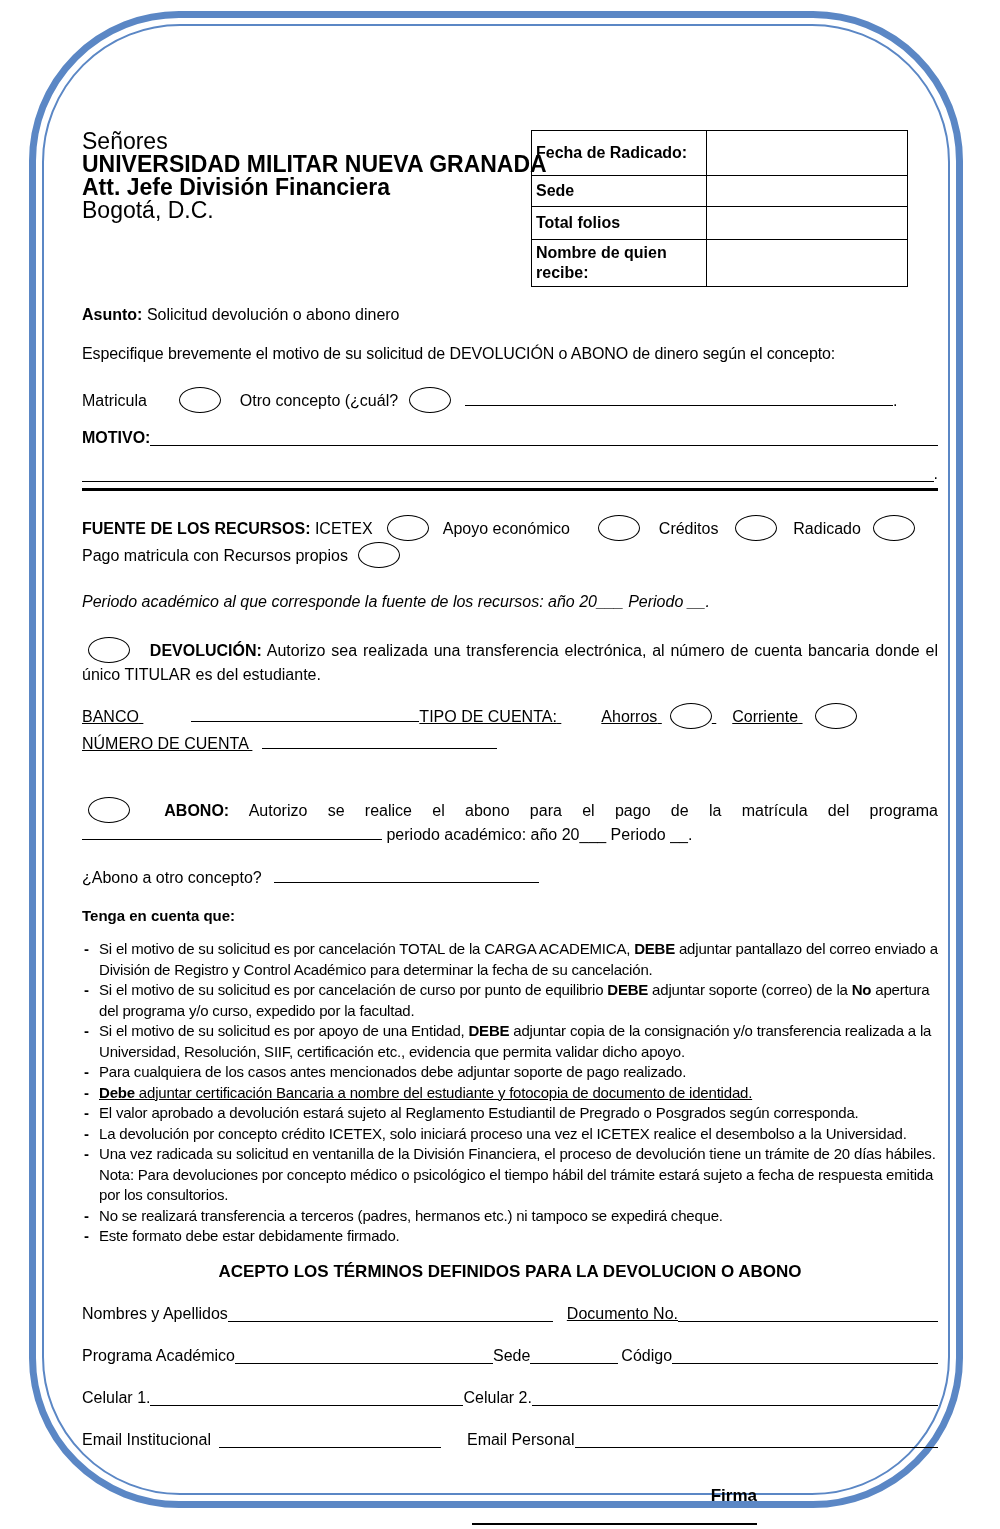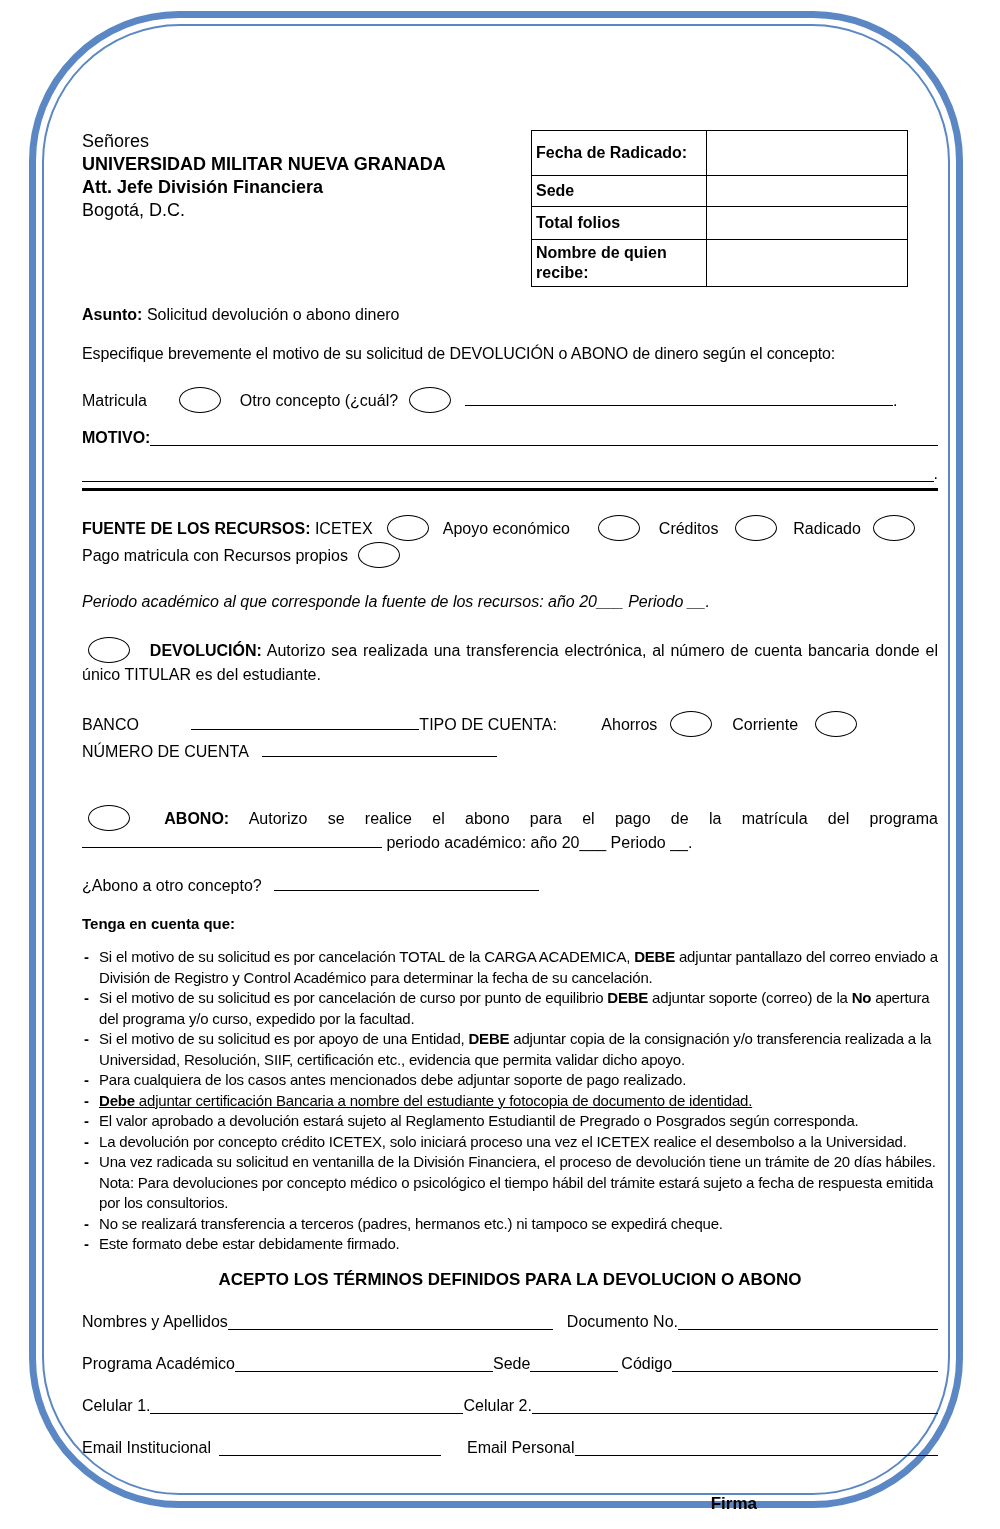--- a/index.html
+++ b/index.html
@@ -38,36 +38,36 @@
   .nw{white-space:nowrap;}
 
   .concept-row{margin-top:22px;}
   .motivo-row{margin-top:14px;}
   .blank-row{margin-top:14px;}
   .divider{margin-top:3px;height:3px;background:#000;}
 
   .fuente{margin-top:24px;line-height:26px;}
   .periodo{margin-top:22px;font-style:italic;}
   .para{margin-top:24px;text-align:justify;line-height:24px;}
-  .banco-row{margin-top:24px;line-height:27px;}
+  .banco-row{margin-top:16px;line-height:27px;text-decoration:underline;}
   .abono-para{margin-top:40px;}
   .abono-otro{margin-top:20px;}
 
   .notes-title{margin-top:16px;font-size:15px;font-weight:bold;}
   ul.notes{margin:12px 0 0 0;padding:0;list-style:none;font-size:15px;line-height:20.5px;letter-spacing:-0.2px;}
   ul.notes li{position:relative;padding-left:17px;margin:0;}
   ul.notes .marker{position:absolute;left:2px;font-weight:bold;}
   .b{font-weight:bold;} .u{text-decoration:underline;} .bu{font-weight:bold;text-decoration:underline;}
 
   .accept{margin-top:14px;text-align:center;font-weight:bold;font-size:17px;}
   .field-row{display:flex;align-items:flex-end;margin-top:20px;line-height:22px;}
   .firma-row{display:flex;align-items:flex-end;margin-top:34px;margin-left:255px;width:420px;
         font-weight:bold;font-size:17px;flex-direction:column;}
   .firma-fill{border-bottom:2.5px solid #000;height:16px;margin-bottom:2px;width:285px;}
-  .lh17{font-size:18px;}
+  .lh17{font-size:23px;}
 </style>
 </head>
 <body>
 
 <div class="page">
   <div class="border-outer"></div>
   <div class="border-inner"></div>
 
   <div class="content">
 
@@ -185,21 +185,21 @@
         <li><span class="marker">-</span><span>Una vez radicada su solicitud en ventanilla de la División Financiera, el proceso de devolución tiene un trámite de 20 días hábiles. Nota: Para devoluciones por concepto médico o psicológico el tiempo hábil del trámite estará sujeto a fecha de respuesta emitida por los consultorios.</span></li>
         <li><span class="marker">-</span><span>No se realizará transferencia a terceros (padres, hermanos etc.) ni tampoco se expedirá cheque.</span></li>
         <li><span class="marker">-</span><span>Este formato debe estar debidamente firmado.</span></li>
       </ul>
 
     <div class="accept">ACEPTO LOS TÉRMINOS DEFINIDOS PARA LA DEVOLUCION O ABONO</div>
 
     <div class="field-row">
       <span class="nw">Nombres y Apellidos</span>
       <span class="fl" style="width:325px;"></span>
-      <span class="nw" style="margin-left:14px;">Documento No.</span>
+      <span class="nw" style="margin-left:14px;text-decoration:underline;">Documento No.</span>
       <span class="fl grow"></span>
     </div>
     <div class="field-row">
       <span class="nw">Programa Académico</span>
       <span class="fl" style="width:258px;"></span>
       <span class="nw">Sede</span>
       <span class="fl" style="width:88px;"></span>
       <span class="nw" style="margin-left:3px;">Código</span>
       <span class="fl grow"></span>
     </div>

